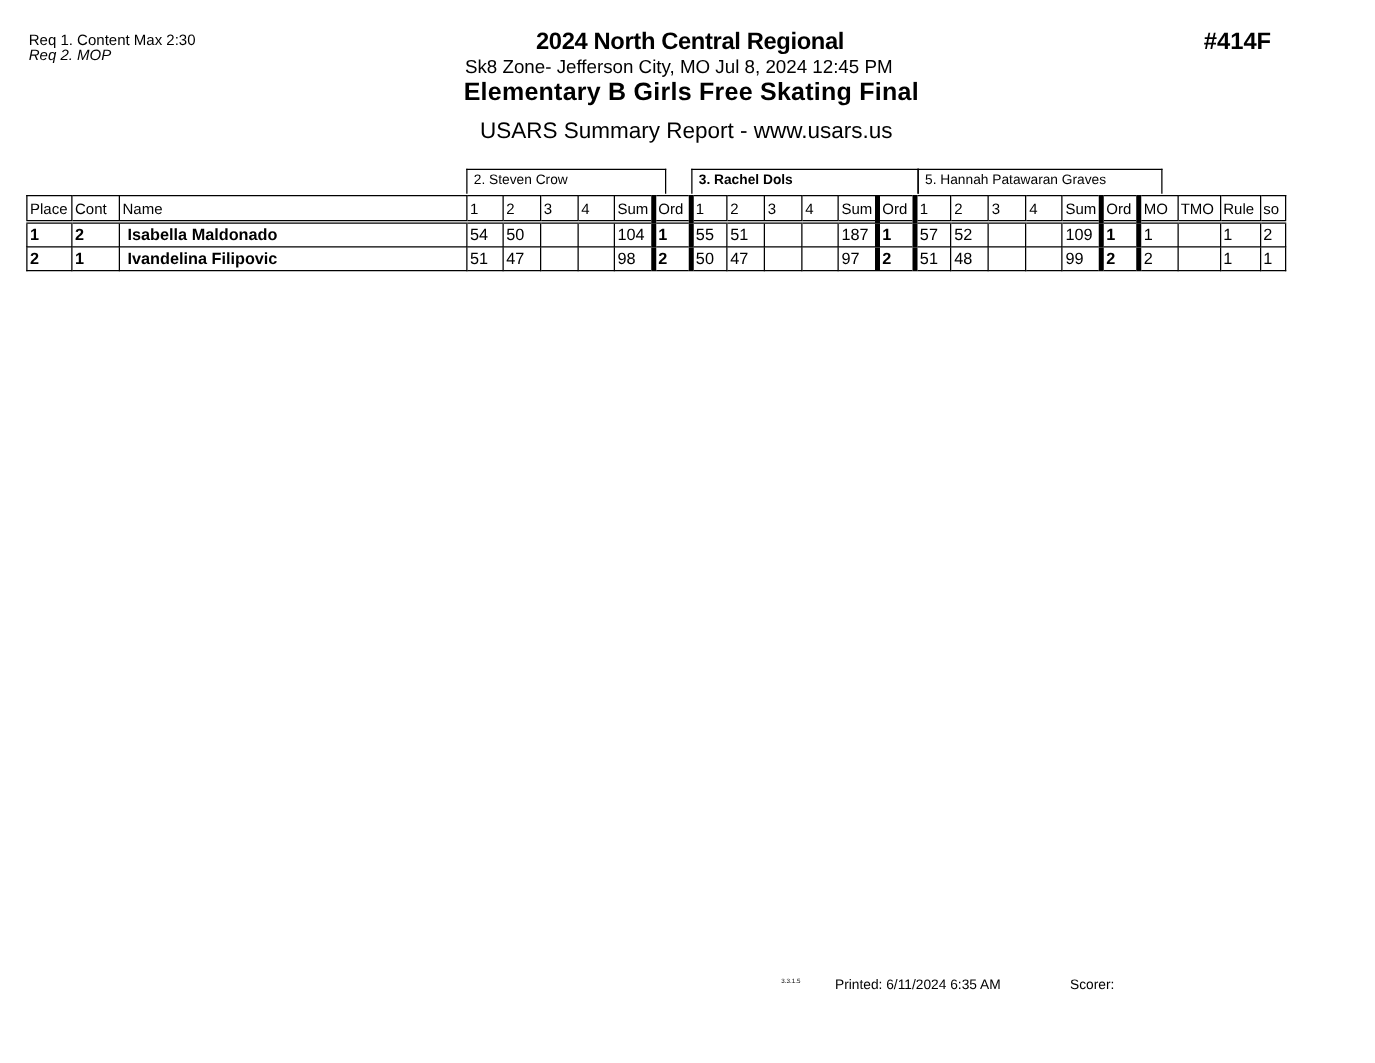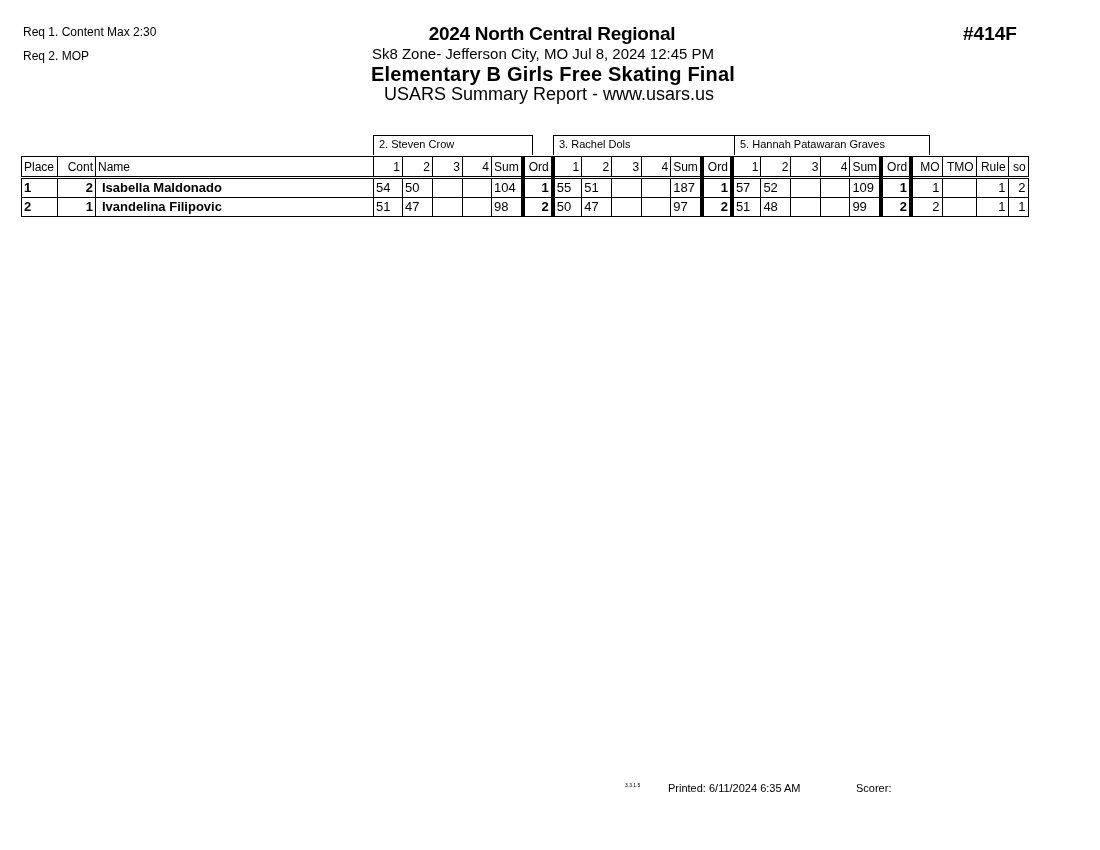--- a/index.html
+++ b/index.html
@@ -2,51 +2,51 @@
 <html><head>
 <meta charset="utf-8">
 <style>
   html, body { margin: 0; padding: 0; background: #ffffff; }
   body { width: 1100px; height: 850px; position: relative; font-family: "Liberation Sans", sans-serif; color: #000; overflow: hidden; }
   .abs { position: absolute; }
   .req { left: 23px; font-size: 12px; line-height: 15px; }
   .title1 { left: 0; width: 1104px; top: 23px; text-align: center; font-size: 19px; font-weight: bold; letter-spacing: -0.3px; }
   .title2 { left: 0; width: 1086px; top: 45px; text-align: center; font-size: 15px; }
   .title3 { left: 0; width: 1106px; top: 63px; text-align: center; font-size: 20px; font-weight: bold; letter-spacing: 0.2px; }
-  .title4 { left: 0; width: 1098px; top: 84px; text-align: center; font-size: 18px; }
+  .title4 { left: 0; width: 1098px; top: 94px; text-align: center; font-size: 18px; }
   .eventno { left: 963px; top: 23px; font-size: 19px; font-weight: bold; }
 
   table.grid { position: absolute; left: 21px; top: 156px; border-collapse: collapse; font-size: 12px; table-layout: fixed; }
   table.grid td { border: 1px solid #000; height: 18px; padding: 0 2px; line-height: 18px; white-space: nowrap; overflow: hidden; }
   table.grid tr.hdr td { height: 19px; border-bottom: 3px double #000; }
   table.grid tr.datarow td { font-size: 13px; }
-  .c { text-align: right; }
+  .c { text-align: left; }
   .r { }
   .b { font-weight: bold; }
   .thick-l { border-left: 4px solid #000 !important; }
 
   .judge-box { position: absolute; top: 135px; height: 20px; border: 1px solid #000; border-bottom: none; font-size: 11px; line-height: 16px; padding-left: 5px; box-sizing: border-box; }
 
   .footer { top: 782px; font-size: 11px; }
   .ver { left: 625px; top: 782px; font-size: 5px; }
 </style>
 </head>
 <body>
 
 <div class="abs req" style="top:25px;">Req  1.  Content Max 2:30</div>
-<div class="abs req" style="top:49px;">Req  2.  MOP</div>
+<div class="abs req" style="top:37px;font-style:italic;">Req  2.  MOP</div>
 
 <div class="abs title1">2024 North Central Regional</div>
 <div class="abs title2">Sk8 Zone- Jefferson City, MO  Jul 8, 2024  12:45 PM</div>
 <div class="abs title3">Elementary B Girls Free Skating Final</div>
 <div class="abs title4">USARS Summary Report - www.usars.us</div>
 <div class="abs eventno">#414F</div>
 
 <div class="judge-box" style="left:373px; width:160px;"><span>2.  Steven  Crow</span></div>
-<div class="judge-box" style="left:553px; width:182px;"><span>3.  Rachel Dols</span></div>
+<div class="judge-box" style="left:553px; width:182px;font-weight:bold;"><span>3.  Rachel Dols</span></div>
 <div class="judge-box" style="left:734px; width:196px;"><span>5.  Hannah Patawaran Graves</span></div>
 
 <table class="grid">
   <colgroup>
     <col style="width:36px">
       <col style="width:38px">
       <col style="width:278px">
     <col style="width:29px">
       <col style="width:30px">
       <col style="width:30px">

